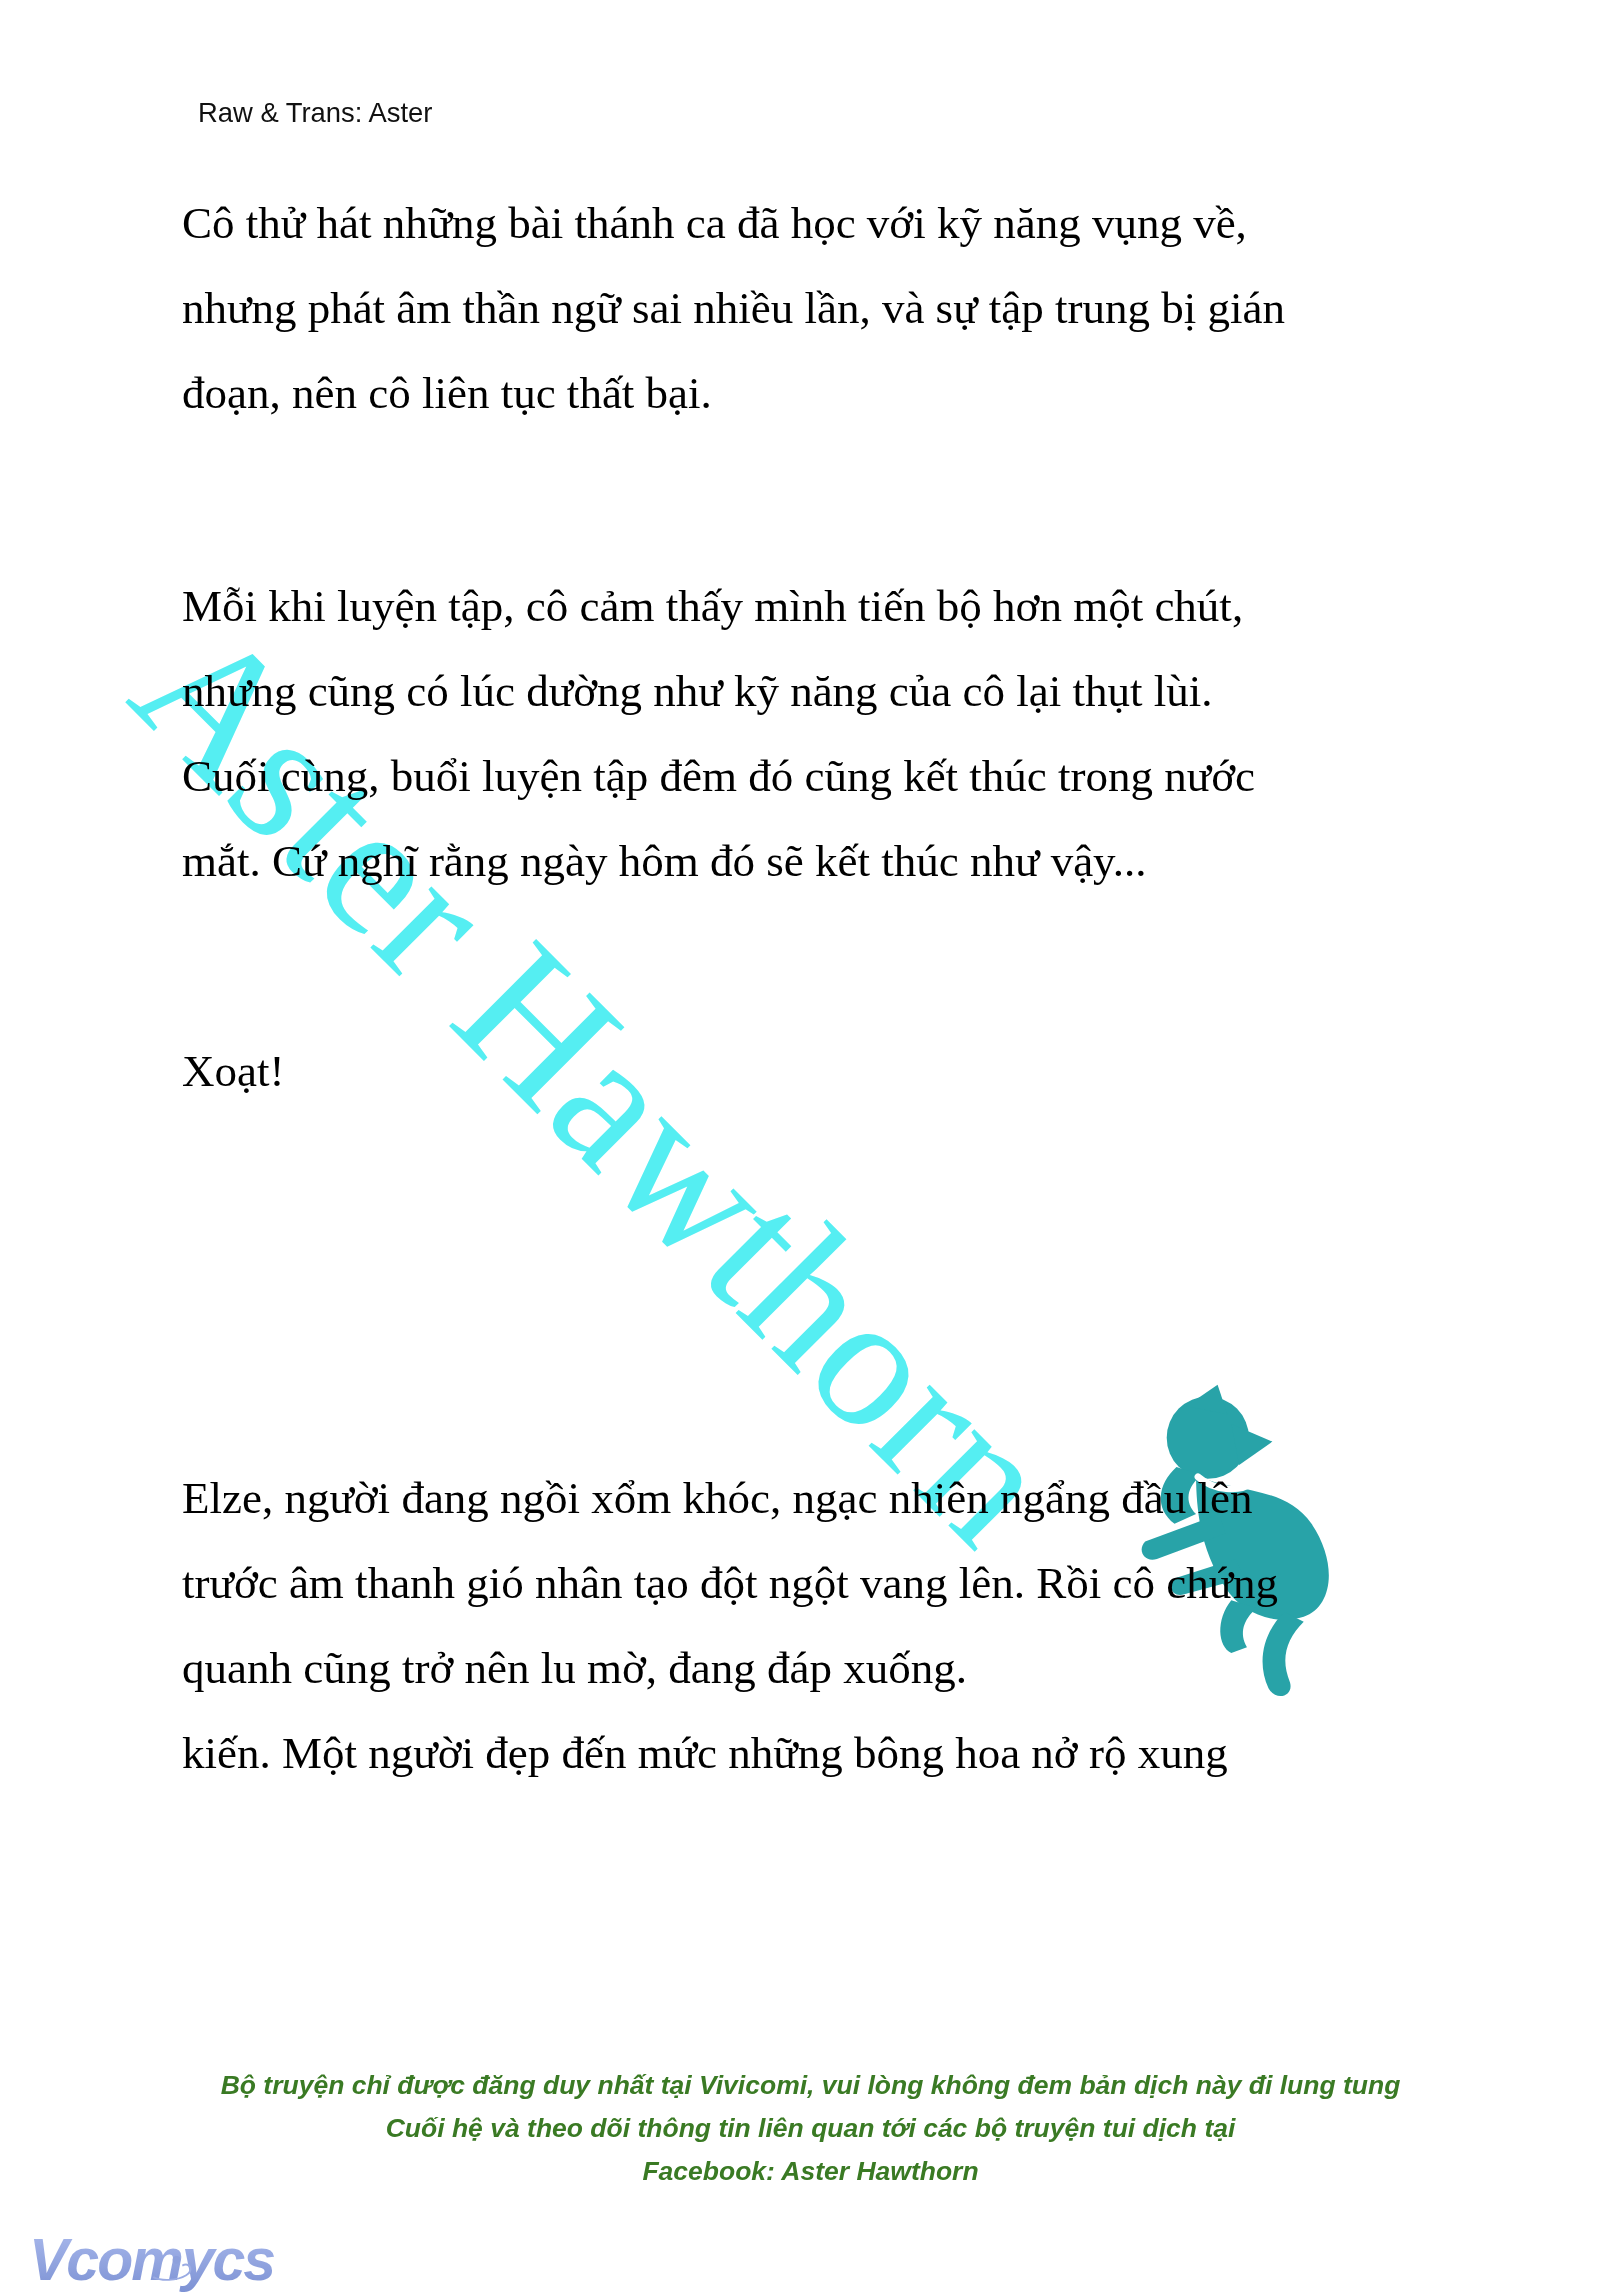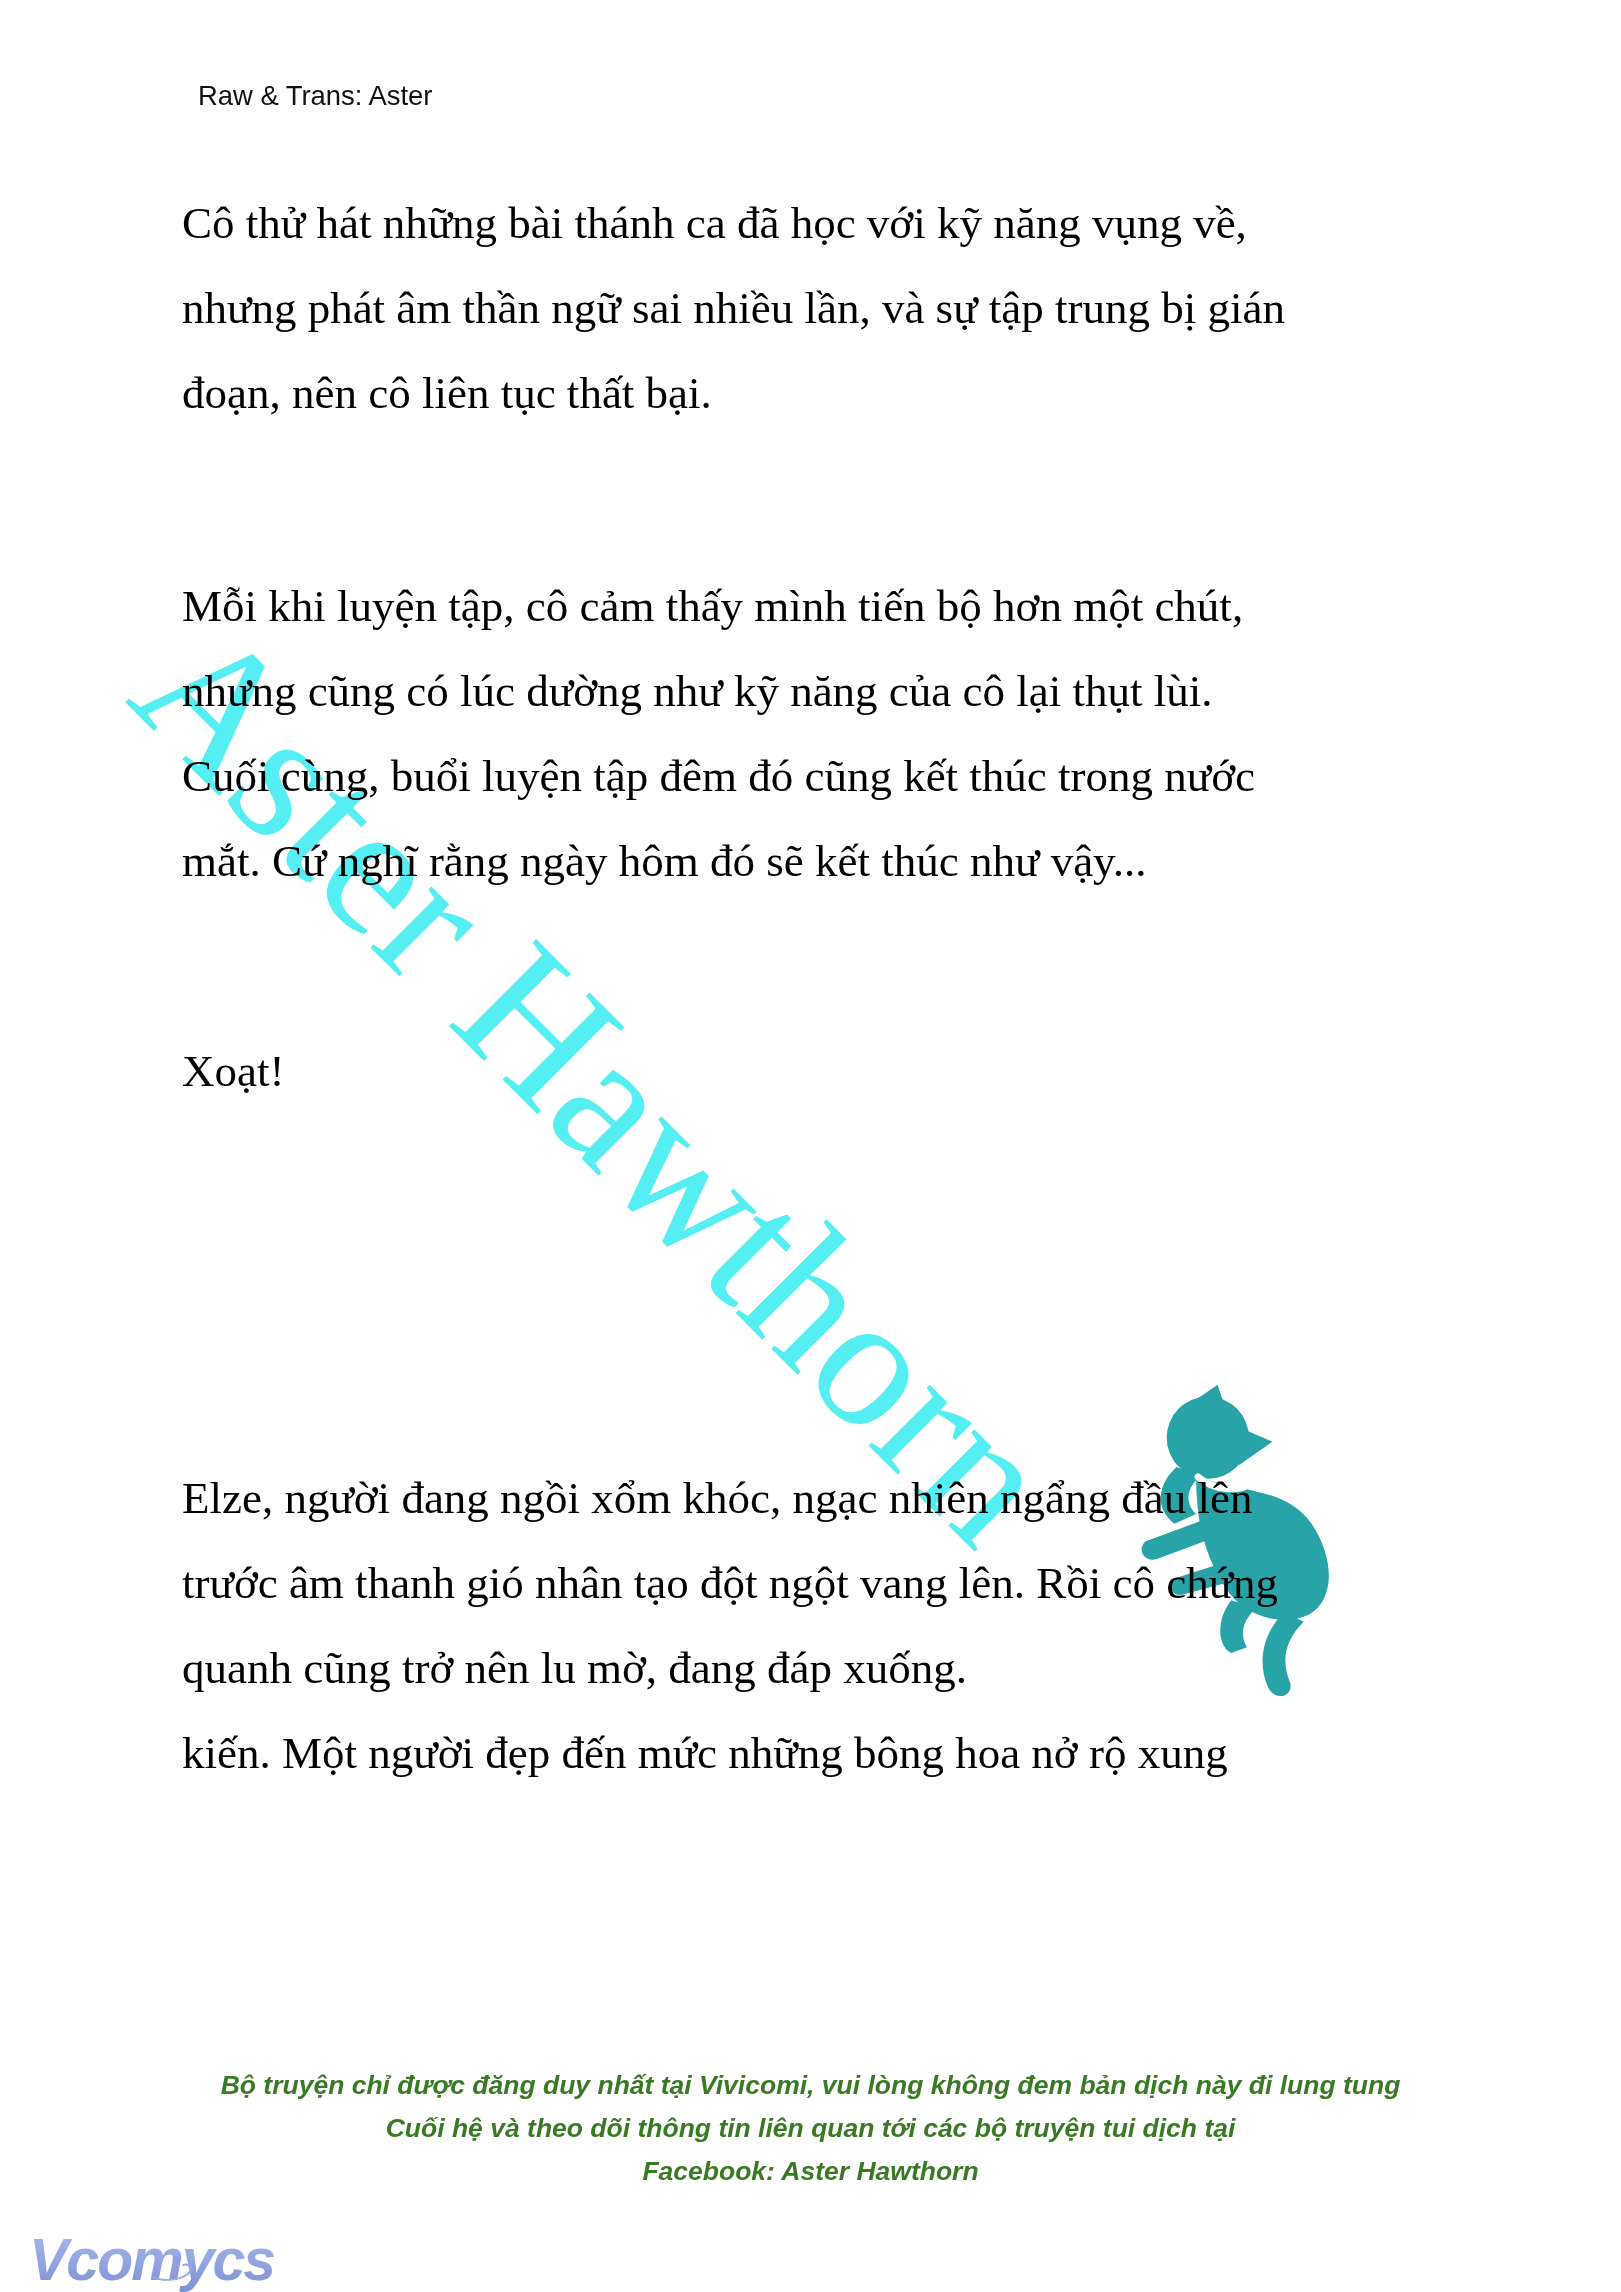--- a/index.html
+++ b/index.html
@@ -1,20 +1,20 @@
 <!DOCTYPE html>
 <html><head>
 <meta charset="utf-8">
 <style>
   html, body { margin: 0; padding: 0; background: #ffffff; }
   body { width: 1621px; height: 2293px; position: relative; overflow: hidden; }
   .page { position: absolute; left: 0; top: 0; width: 1621px; height: 2293px; background: #ffffff; }
 
   .header {
-    position: absolute; left: 198px; top: 78px;
+    position: absolute; left: 198px; top: 95px;
     font-family: "Liberation Sans", sans-serif; font-size: 27.4px; line-height: 35px;
     color: #111111; white-space: nowrap;
   }
 
   .watermark {
     position: absolute; left: 235px; top: 590px;
     font-family: "Liberation Serif", serif; font-size: 188px; line-height: 188px;
     color: #55eef2; white-space: nowrap;
     transform-origin: 0 0; transform: rotate(45deg);
     z-index: 1;

